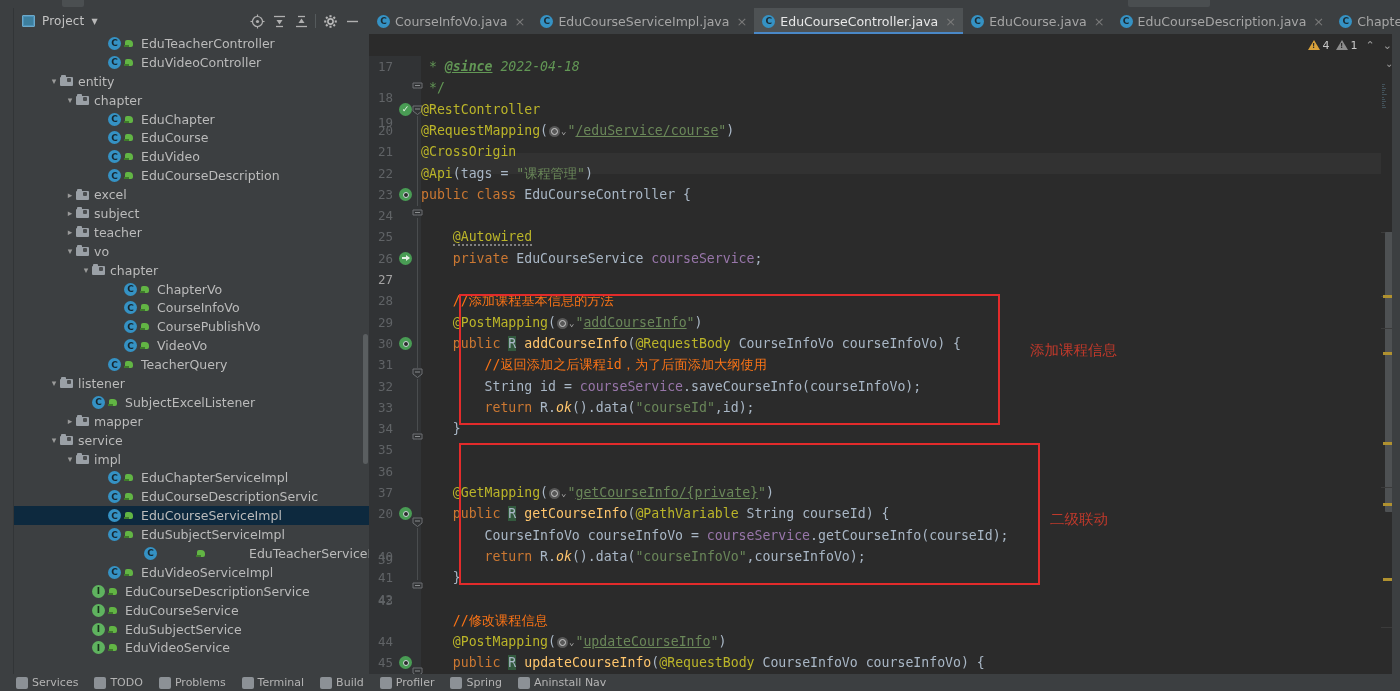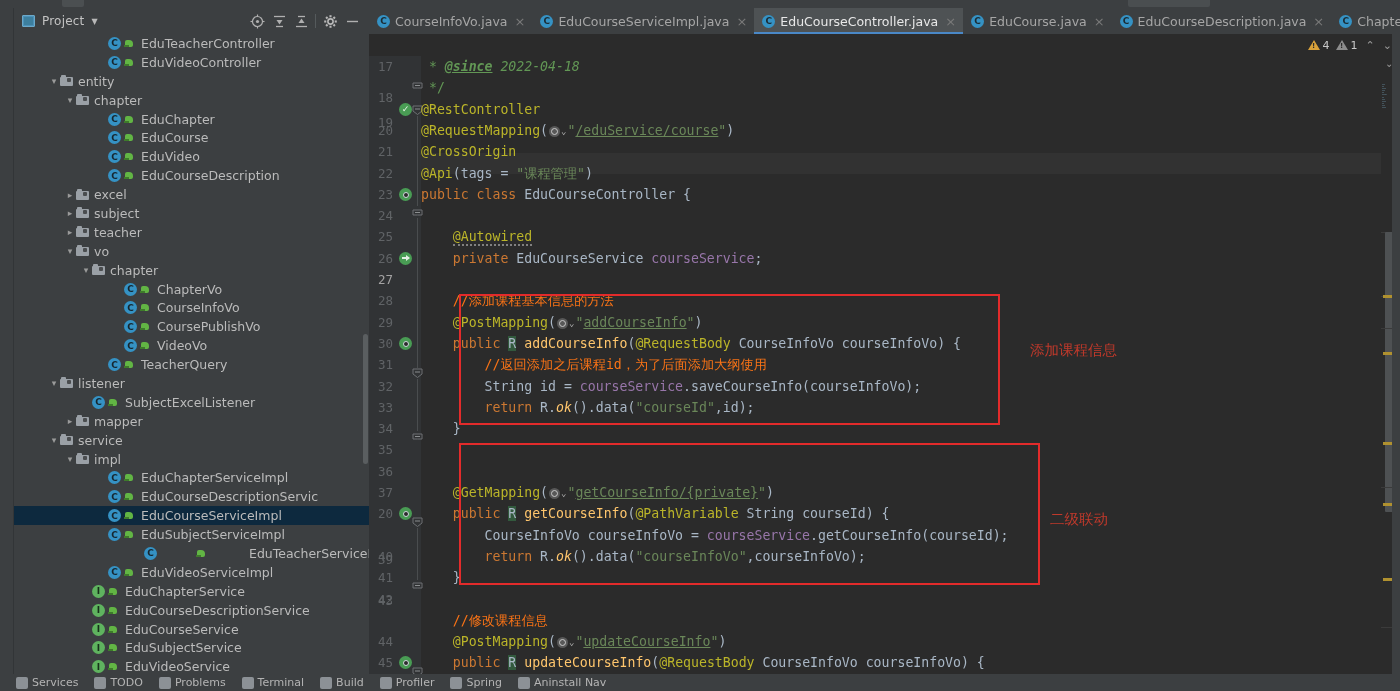--- a/index.html
+++ b/index.html
@@ -408,26 +408,20 @@
           <span class="arrow none">·</span>
           <span class="ic-class"></span>
           <span class="ic-leaf"></span>
           <span class="tname">EduTeacherServiceImpl</span>
         </div>
         <div class="treerow" style="padding-left: 82px;">
           <span class="arrow none">·</span>
           <span class="ic-class"></span>
           <span class="ic-leaf"></span>
           <span class="tname">EduVideoServiceImpl</span>
-        </div>
-        <div class="treerow" style="padding-left: 66px;">
-          <span class="arrow none">·</span>
-          <span class="ic-iface"></span>
-          <span class="ic-leaf"></span>
-          <span class="tname">EduChapterService</span>
         </div>
         <div class="treerow" style="padding-left: 66px;">
           <span class="arrow none">·</span>
           <span class="ic-iface"></span>
           <span class="ic-leaf"></span>
           <span class="tname">EduCourseDescriptionService</span>
         </div>
         <div class="treerow" style="padding-left: 66px;">
           <span class="arrow none">·</span>
           <span class="ic-iface"></span>

